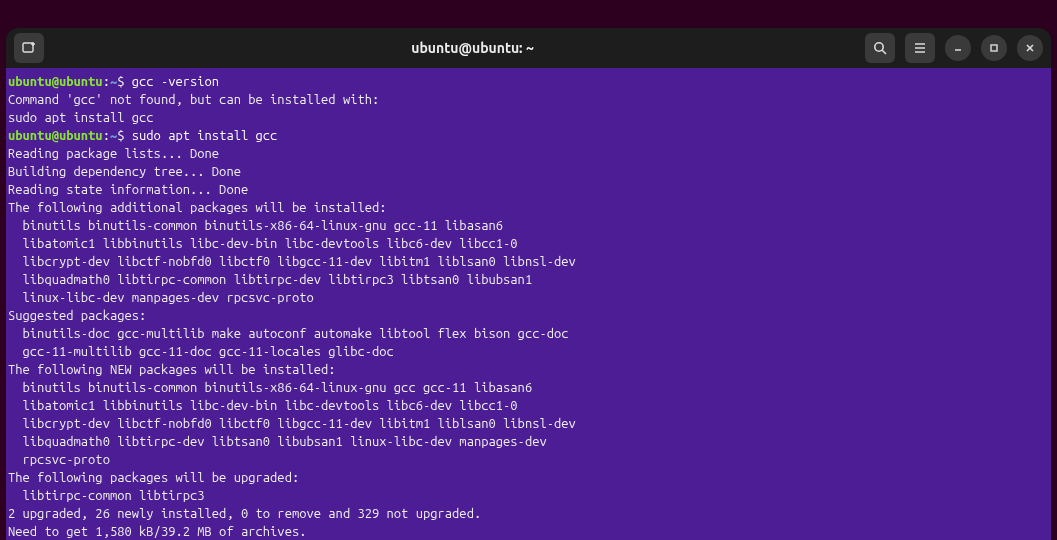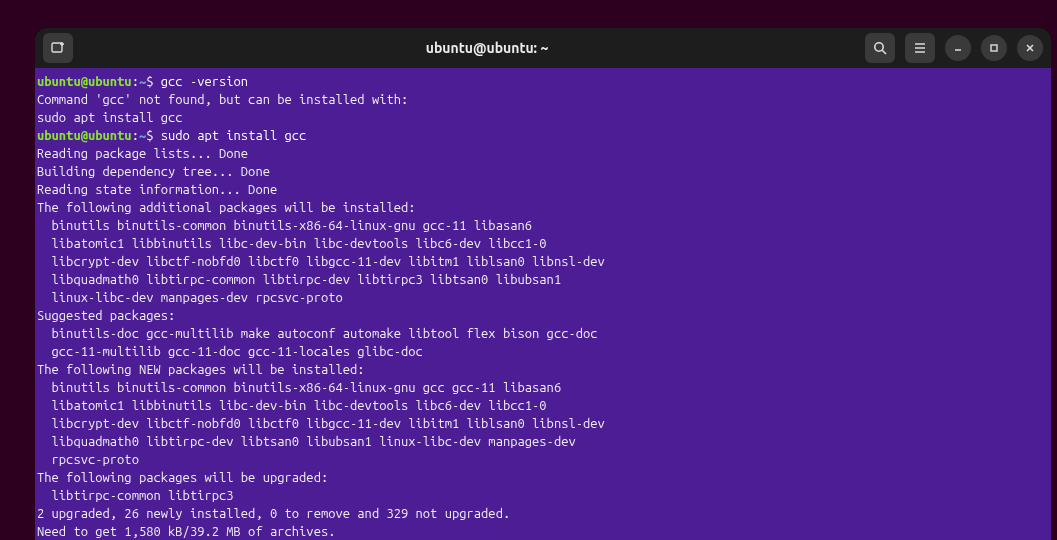--- a/index.html
+++ b/index.html
@@ -14,21 +14,20 @@
     position: absolute;
     top: 28px;
     left: 6px;
     right: 6px;
     bottom: 0;
     background: #000000;
     border-radius: 12px 12px 0 0;
     overflow: hidden;
     display: flex;
     flex-direction: column;
-    margin-left: 29px;
   }
   .titlebar {
     height: 40px;
     background: #1d1d1d;
     display: flex;
     align-items: center;
     padding: 0 8px;
     gap: 6px;
   }
   .tb-btn {

